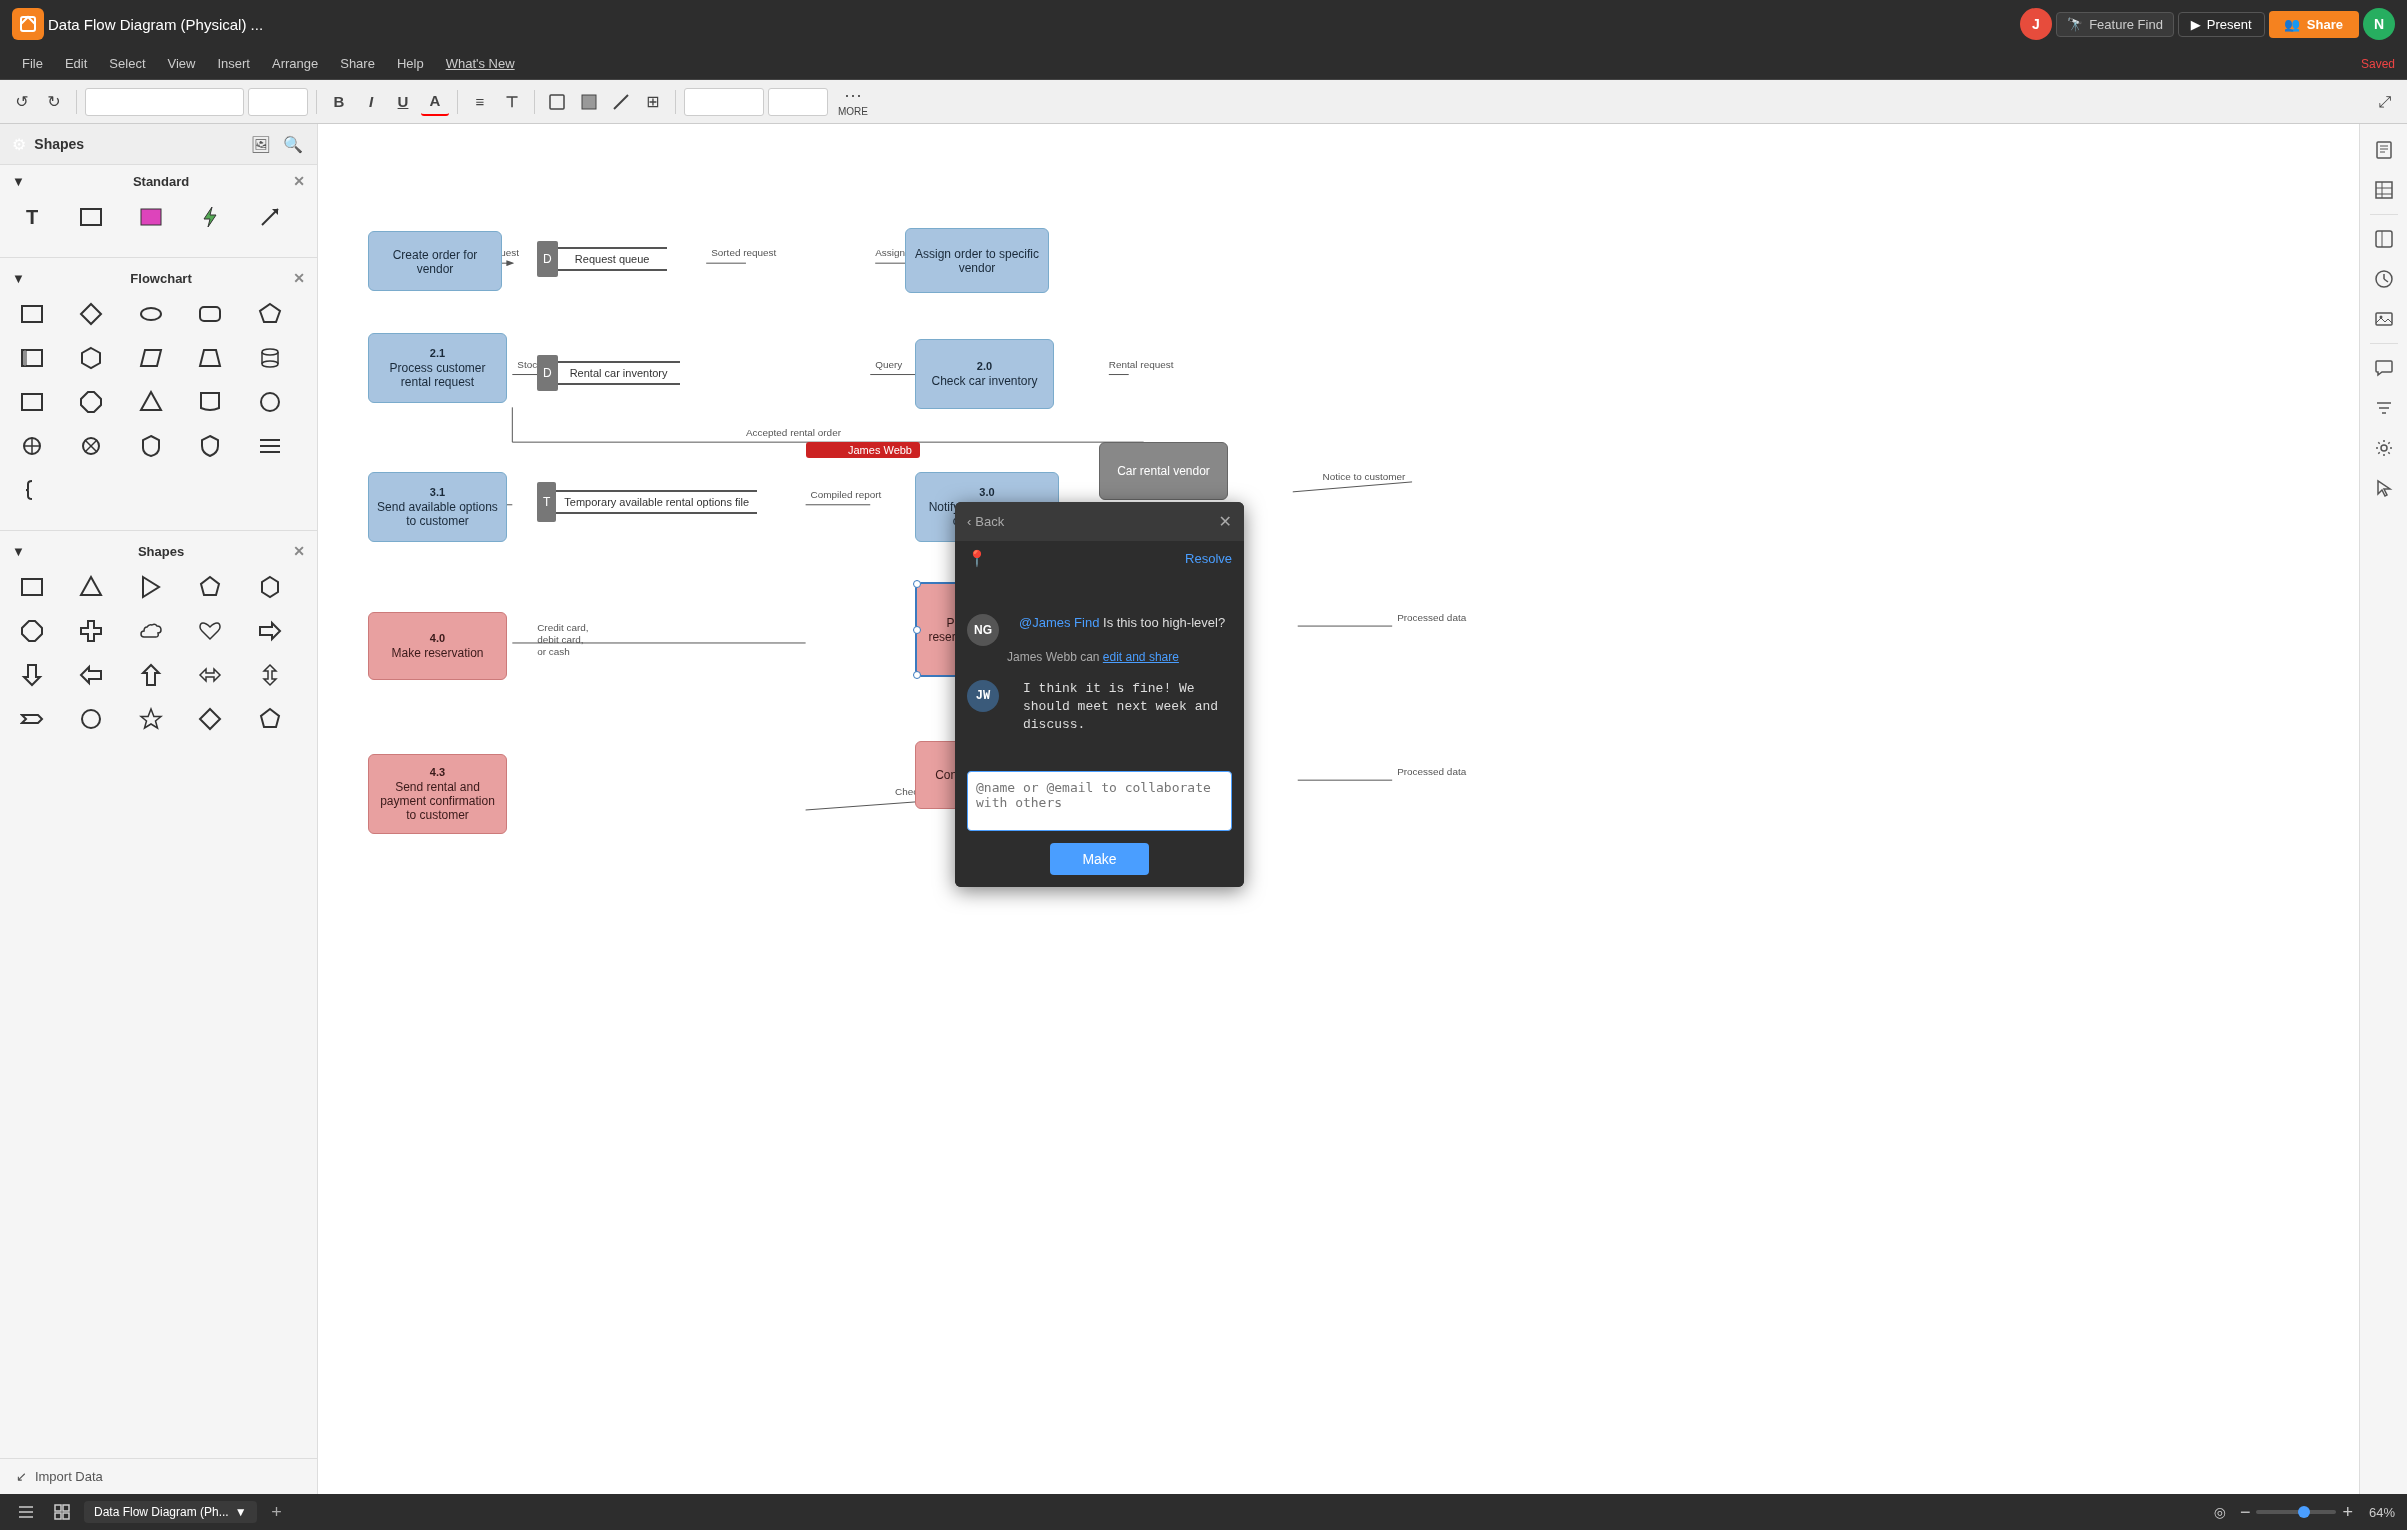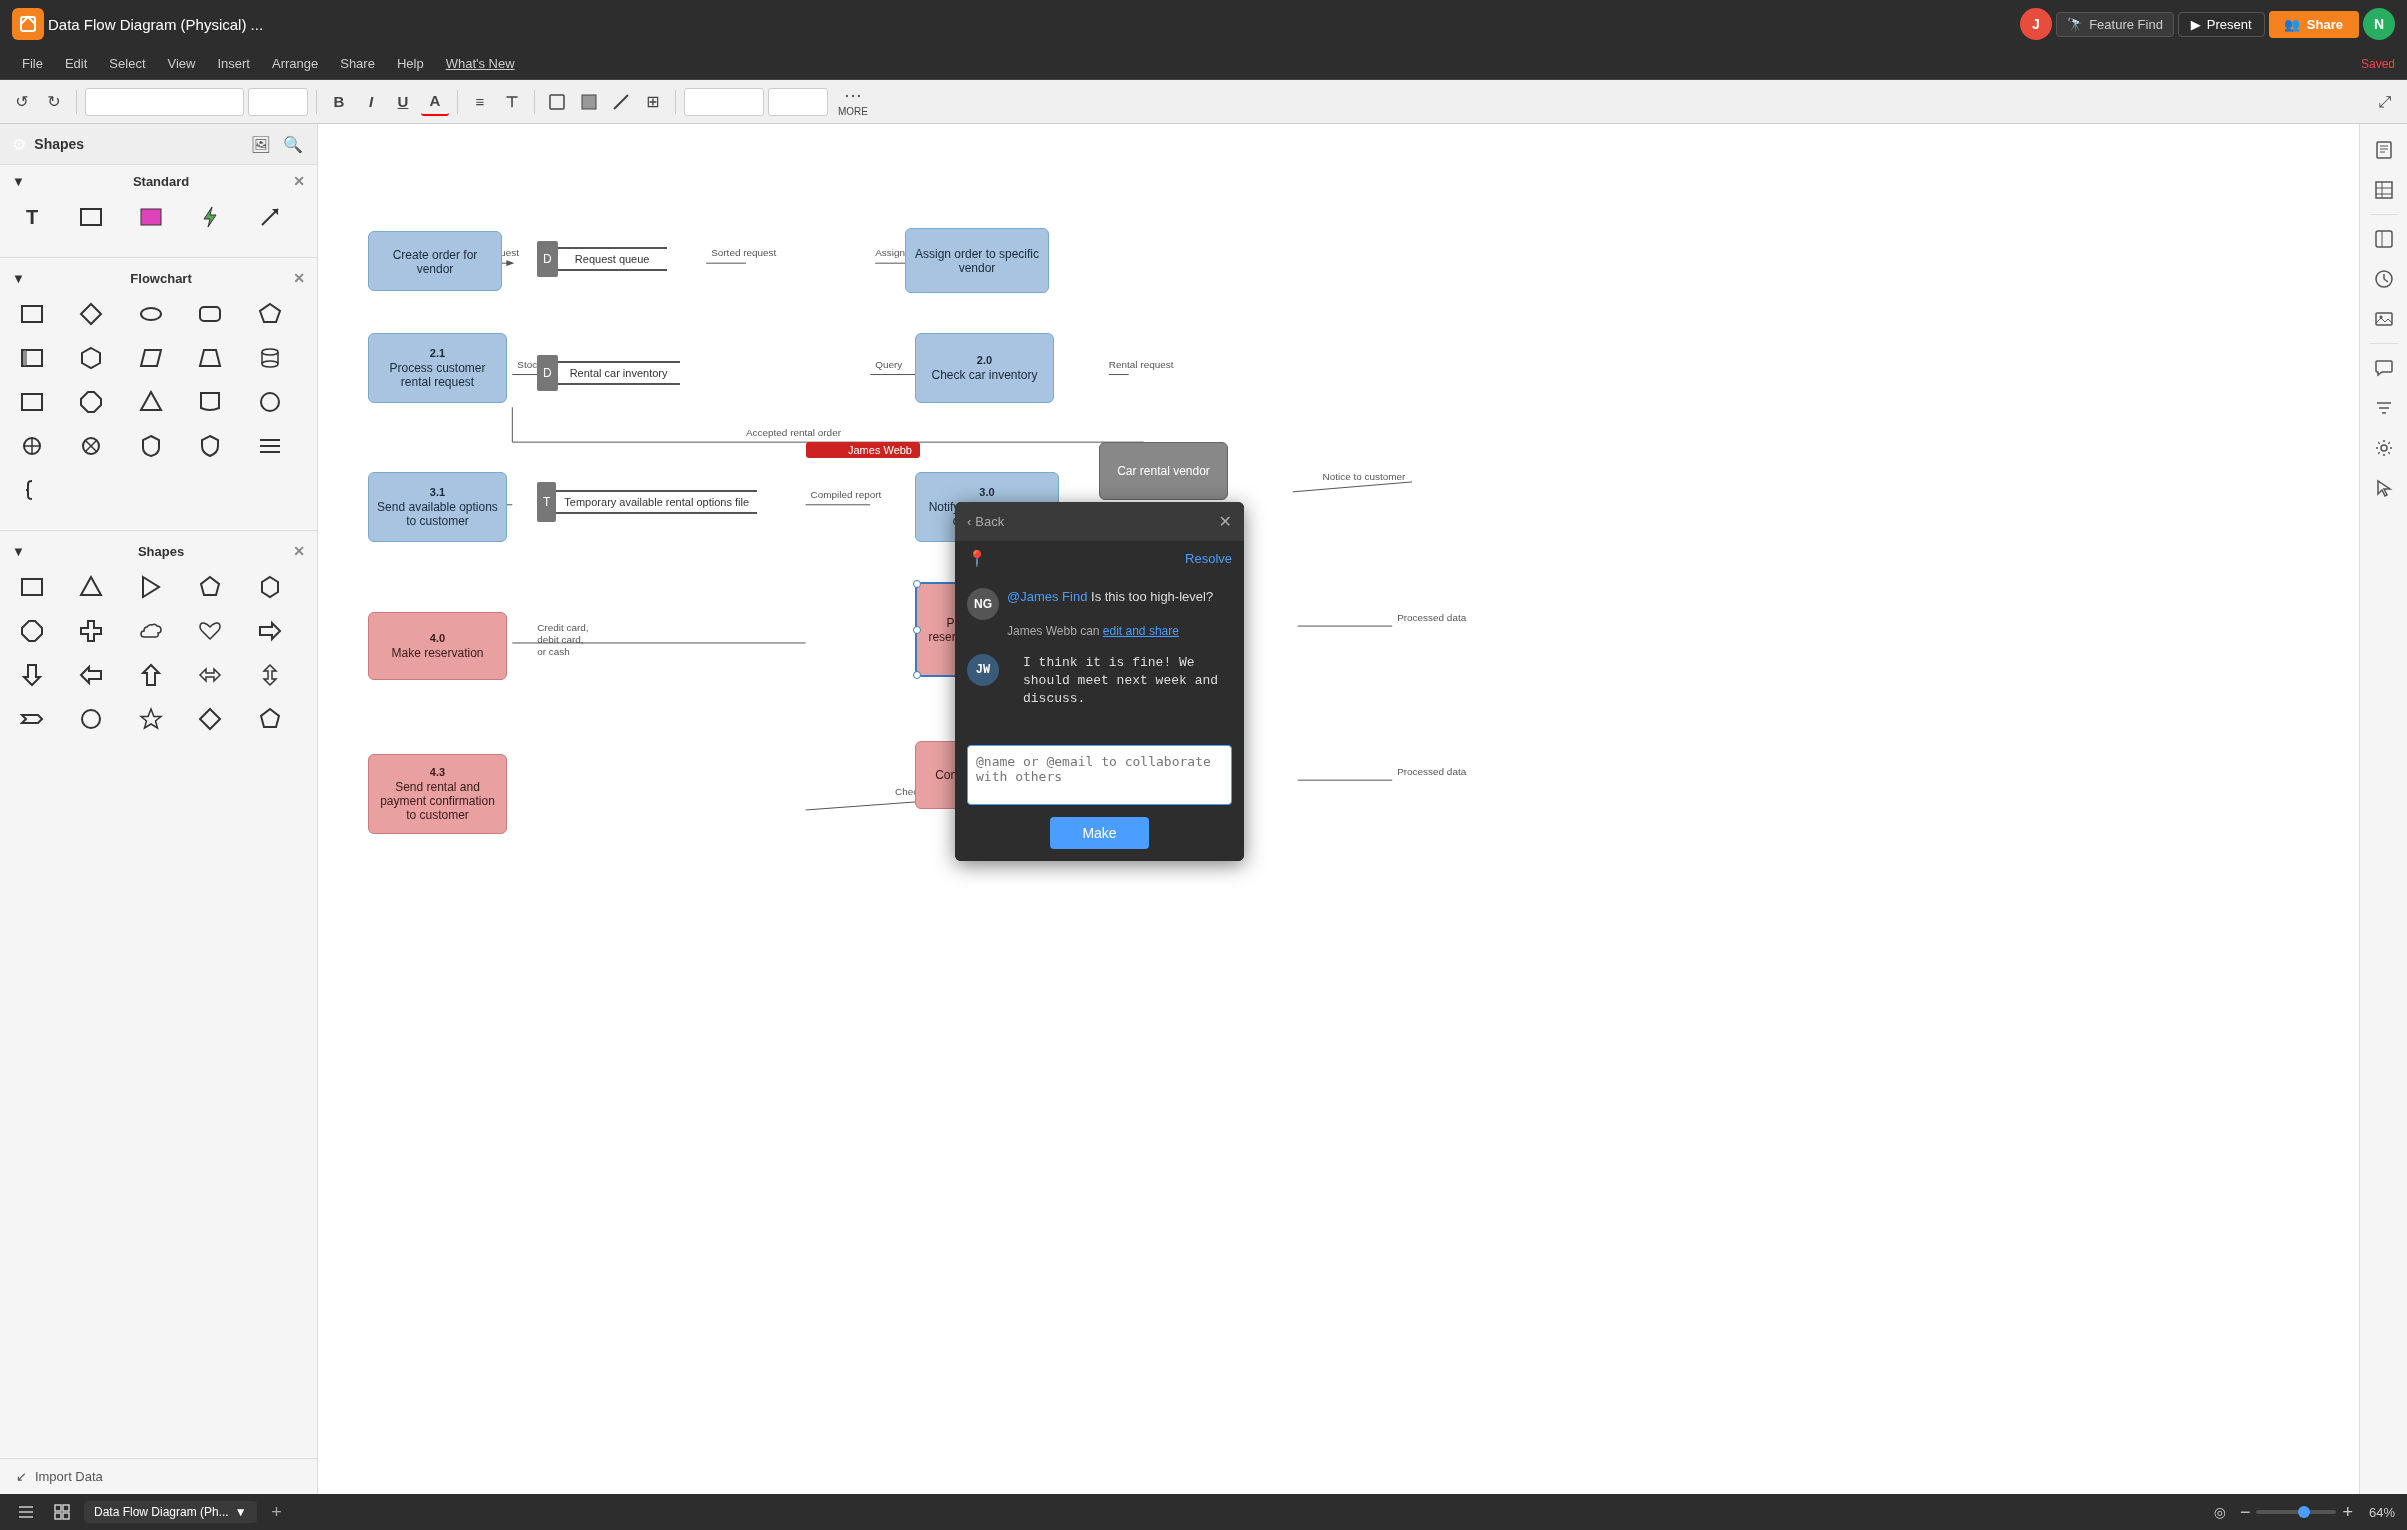--- a/index.html
+++ b/index.html
@@ -194,21 +194,21 @@
 
     #comment-subheader {
       display: flex; align-items: center; justify-content: space-between; padding: 8px 12px;
       background: #2d2d2d;
     }
     #location-icon { color: #aaa; font-size: 16px; }
     #resolve-btn { color: #4a9eff; font-size: 13px; cursor: pointer; }
 
     #comment-body { padding: 12px; background: #2d2d2d; }
     .comment-item { margin-bottom: 16px; }
-    .comment-ng-item { display: flex; align-items: flex-start; gap: 8px; }
+    .comment-ng-item { display: flex; align-items: flex-start; gap: 20px; margin-top: 26px; }
     .comment-avatar-ng {
       width: 32px; height: 32px; border-radius: 50%; background: #555; flex-shrink: 0;
       display: flex; align-items: center; justify-content: center; font-size: 12px; font-weight: bold; color: white;
     }
     .comment-text { font-size: 13px; color: #ddd; line-height: 1.4; flex: 1; }
     .comment-mention { color: #4a9eff; }
 
     .comment-jw-item { display: flex; align-items: flex-start; gap: 24px; font-family: Liberation Mono, monospace; }
     .comment-avatar-jw {
       width: 32px; height: 32px; border-radius: 50%; background: #3a5a7a; flex-shrink: 0;
@@ -708,21 +708,21 @@
     <div class="diagram-node node-blue" style="top:209px;left:50px;width:139px;height:70px;">
       <div class="node-number">2.1</div>
       <div>Process customer rental request</div>
     </div>
 
     <div style="position:absolute;top:231px;left:219px;display:flex;align-items:center;">
       <div style="background:#777;color:white;padding:2px 6px;font-size:12px;height:36px;display:flex;align-items:center;border-radius:2px;">D</div>
       <div style="border-top:2px solid #555;border-bottom:2px solid #555;padding:4px 12px;font-size:11px;min-width:119px;text-align:center;background:white;color:#333;">Rental car inventory</div>
     </div>
 
-    <div class="diagram-node node-blue" style="top:209px;left:597px;width:139px;height:70px;">
+    <div class="diagram-node node-blue" style="top:215px;left:597px;width:139px;height:70px;">
       <div class="node-number">2.0</div>
       <div>Check car inventory</div>
     </div>
 
     <div class="diagram-node node-blue" style="top:348px;left:50px;width:139px;height:70px;">
       <div class="node-number">3.1</div>
       <div>Send available options to customer</div>
     </div>
 
     <div style="position:absolute;top:358px;left:219px;display:flex;align-items:center;">

